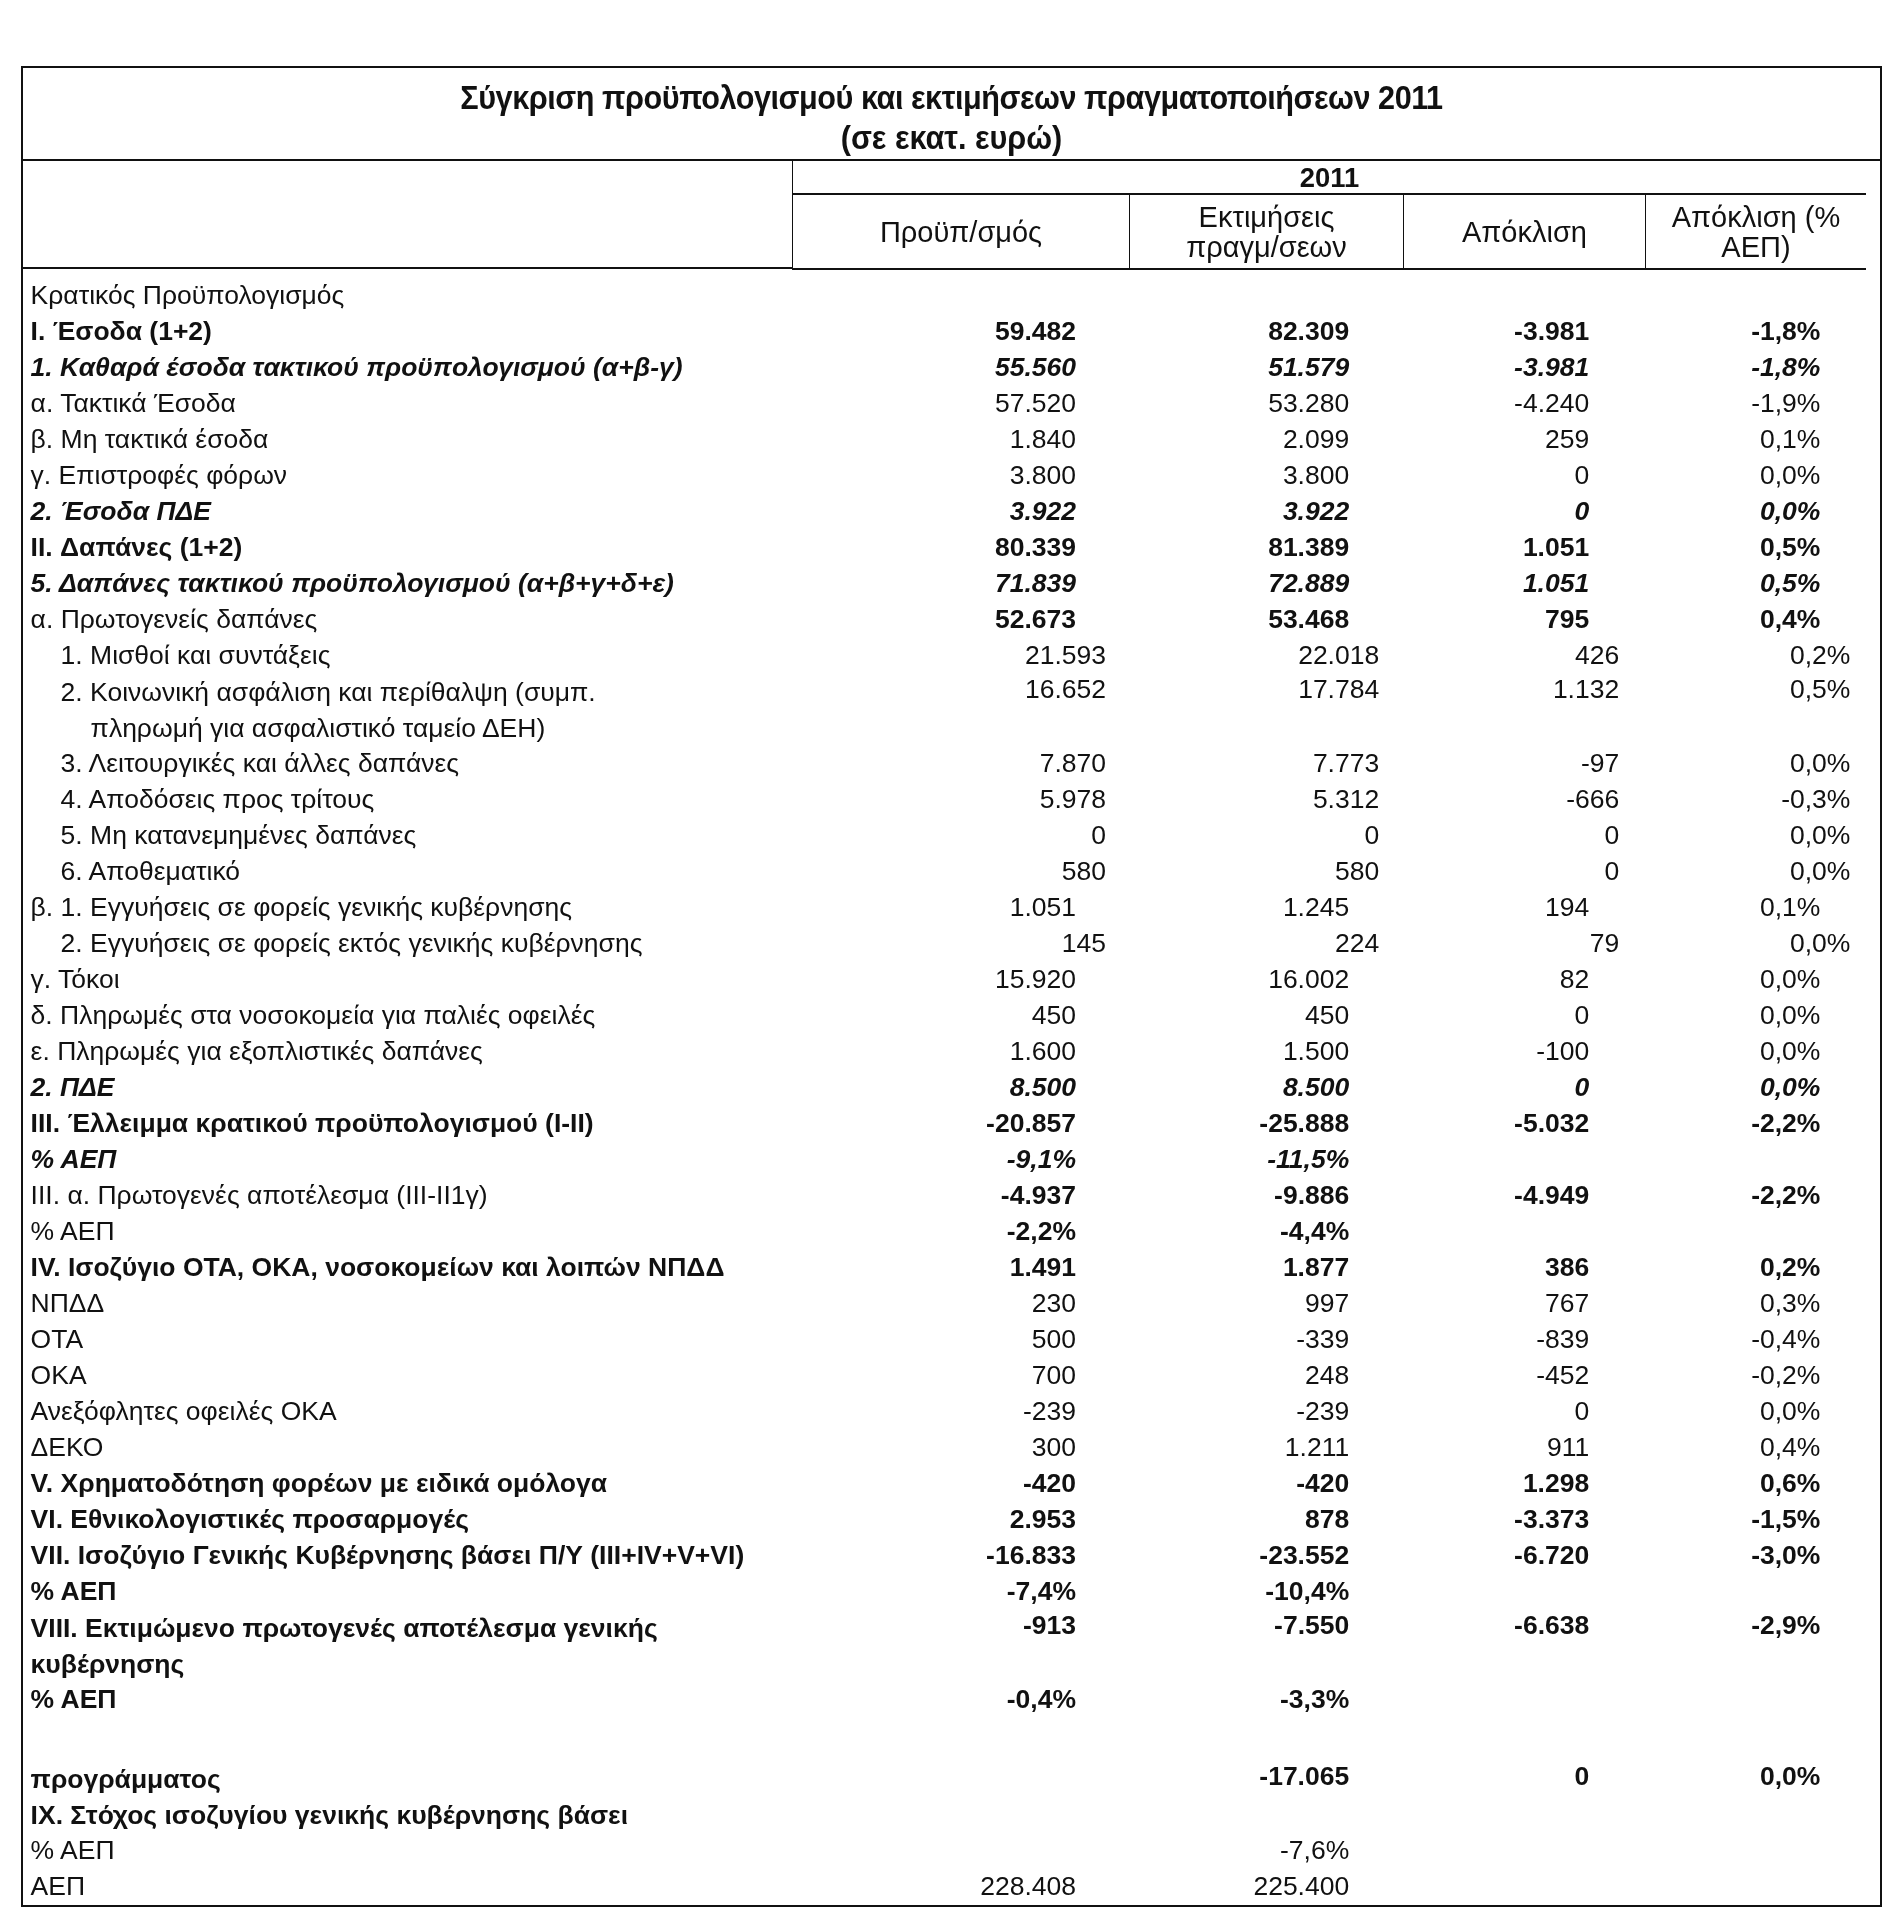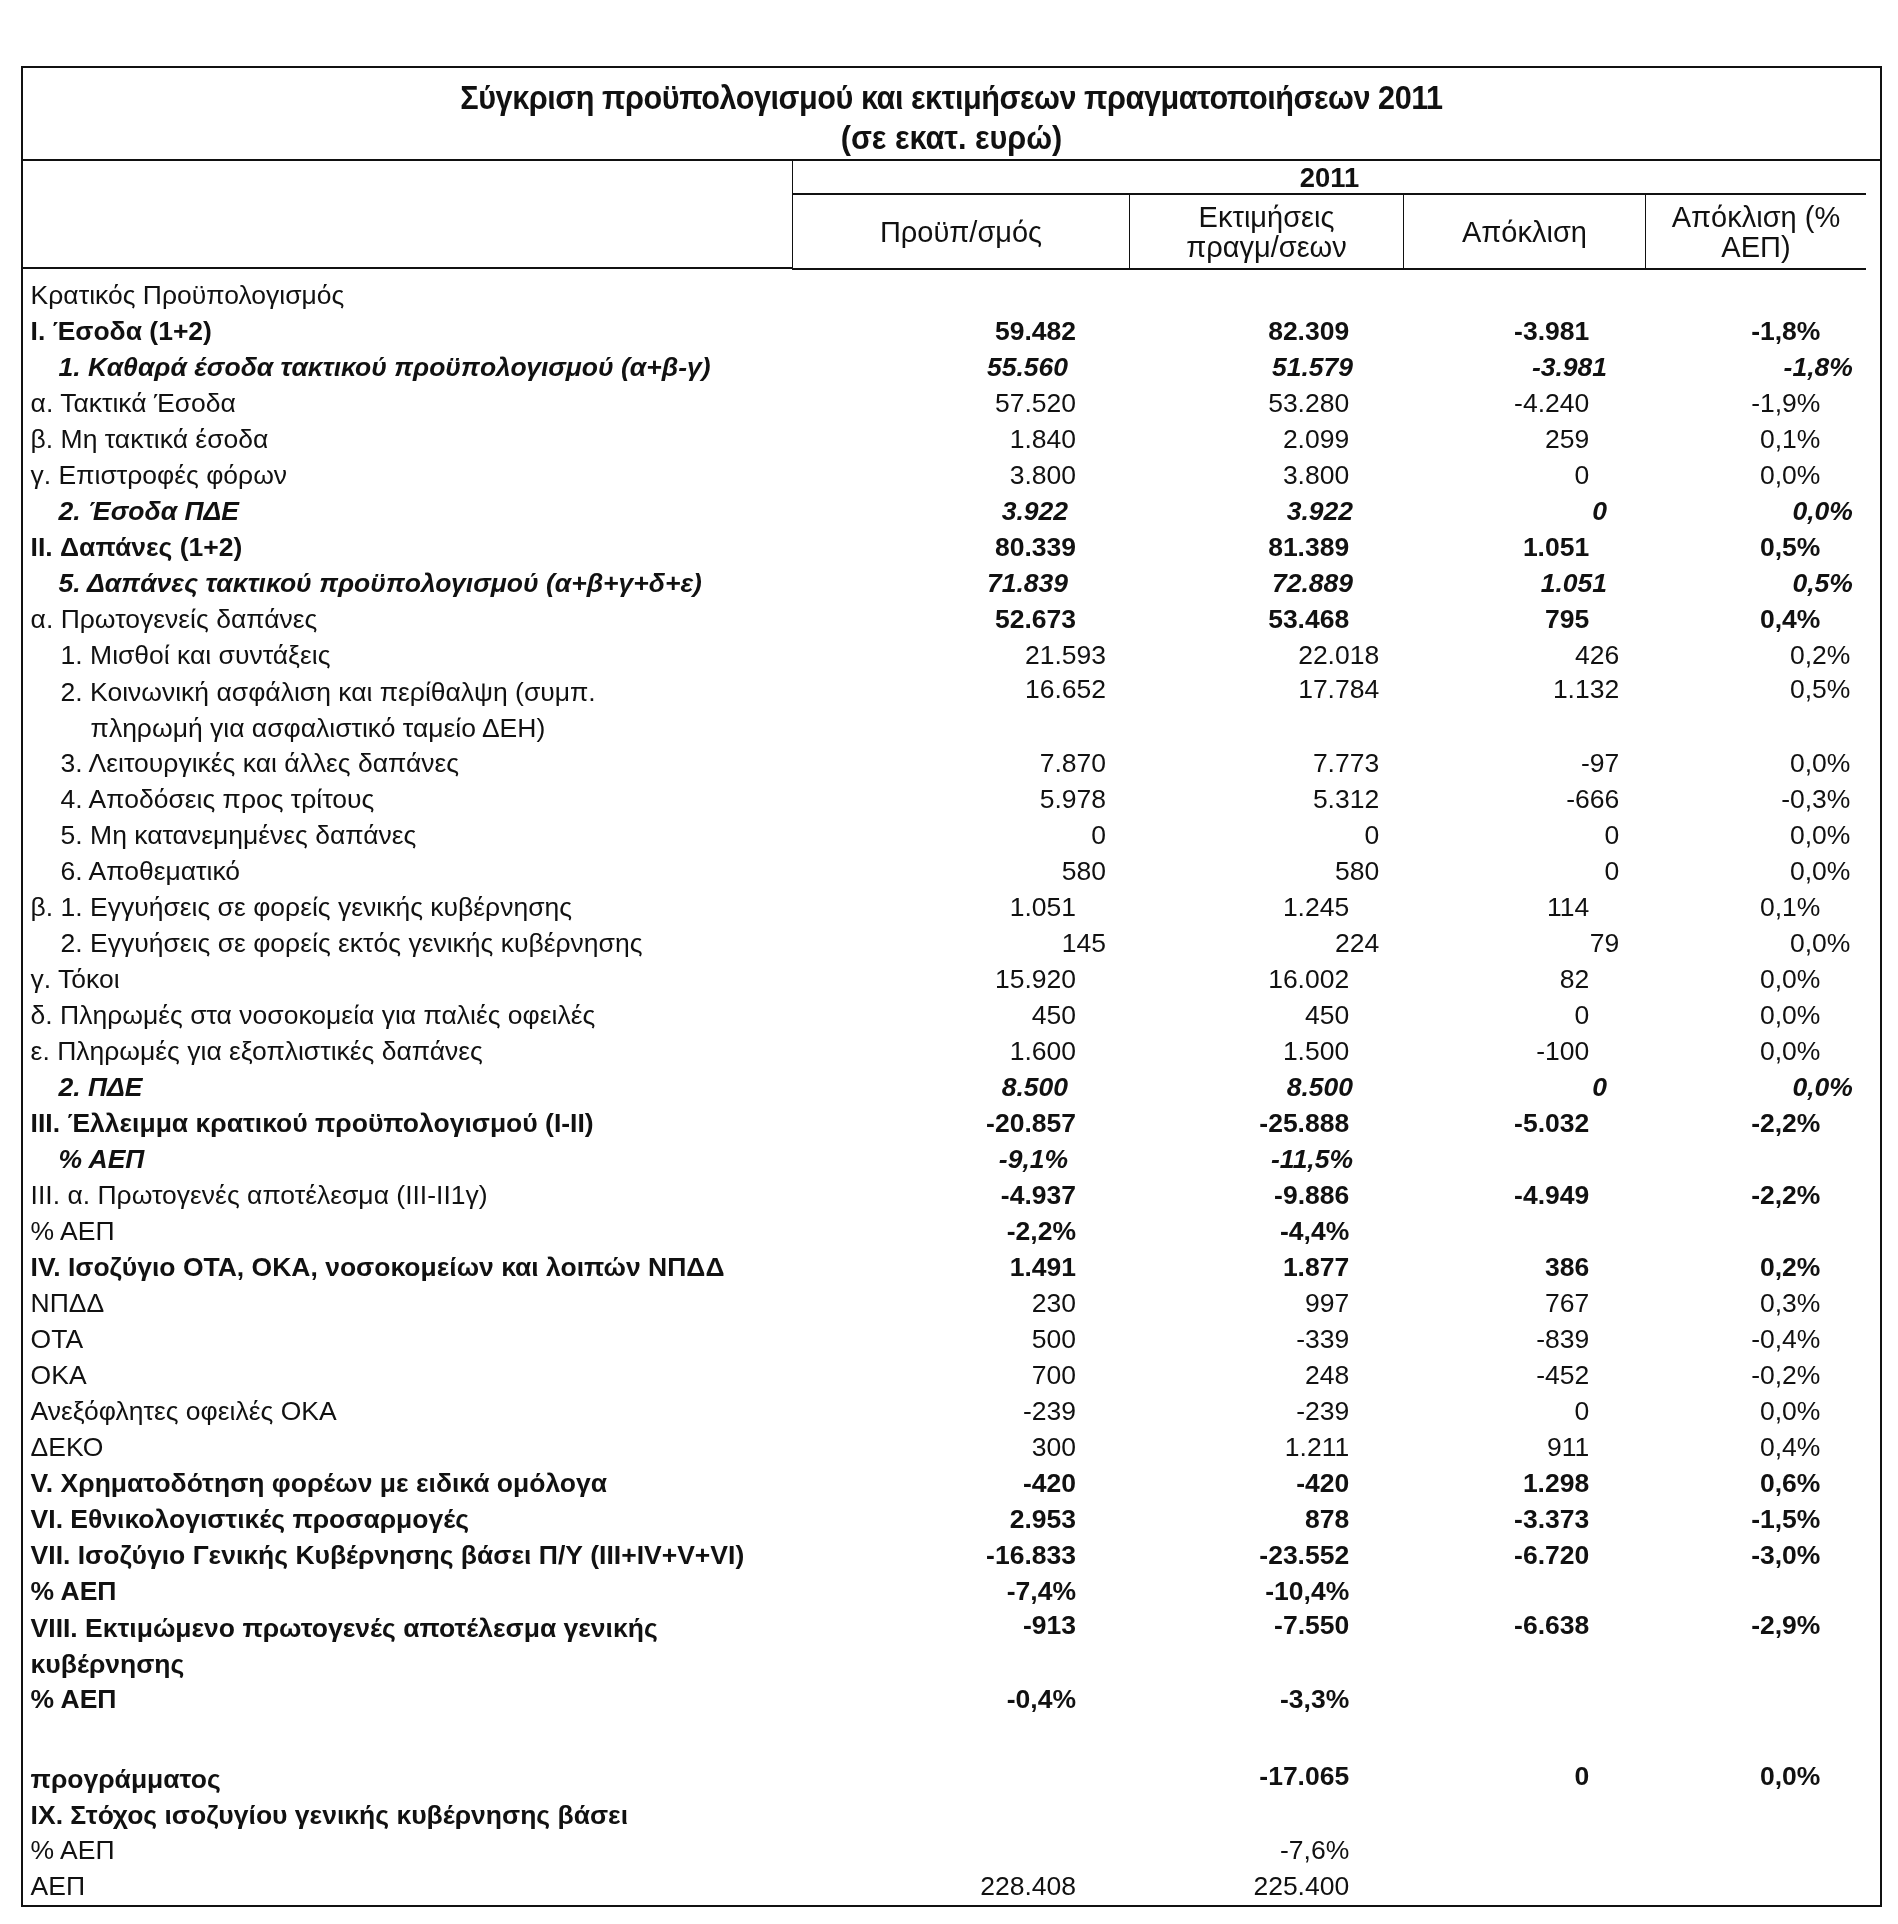--- a/index.html
+++ b/index.html
@@ -27,21 +27,21 @@
   .row.tall .num { align-self:flex-start; padding-top:3.8px; }
   .row.spacer { height:43px; }
   .label { width:762px; padding-left:0; white-space:nowrap; transform-origin:left; }
   .label.indent { padding-left:30px; }
   .num { text-align:right; box-sizing:border-box; }
   .c1 { width:291px; padding-right:7.6px; }
   .c2 { width:277px; padding-right:11.4px; }
   .c3 { width:240px; padding-right:11.4px; }
   .c4 { width:233px; padding-right:13.2px; }
   .b { font-weight:bold; }
-  .i { font-style:italic;margin-left:28px; }
+  .i { font-style:italic; }
   .lbl-wrap { white-space:normal; line-height:36px; }
 </style>
 </head>
 <body>
 
 <div class="frame">
   <div class="title-box">
     <div class="title-line1">Σύγκριση προϋπολογισμού και  εκτιμήσεων πραγματοποιήσεων 2011</div>
     <div class="title-line2">(σε εκατ. ευρώ)</div>
   </div>
@@ -170,21 +170,21 @@
         <div class="label indent">6. Αποθεματικό</div>
         <div class="num c1">580</div>
         <div class="num c2">580</div>
         <div class="num c3">0</div>
         <div class="num c4">0,0%</div>
       </div>
       <div class="row">
         <div class="label">β. 1. Εγγυήσεις σε φορείς  γενικής κυβέρνησης</div>
         <div class="num c1">1.051</div>
         <div class="num c2">1.245</div>
-        <div class="num c3">114</div>
+        <div class="num c3">194</div>
         <div class="num c4">0,1%</div>
       </div>
       <div class="row">
         <div class="label indent">2. Εγγυήσεις σε φορείς εκτός γενικής κυβέρνησης</div>
         <div class="num c1">145</div>
         <div class="num c2">224</div>
         <div class="num c3">79</div>
         <div class="num c4">0,0%</div>
       </div>
       <div class="row">

